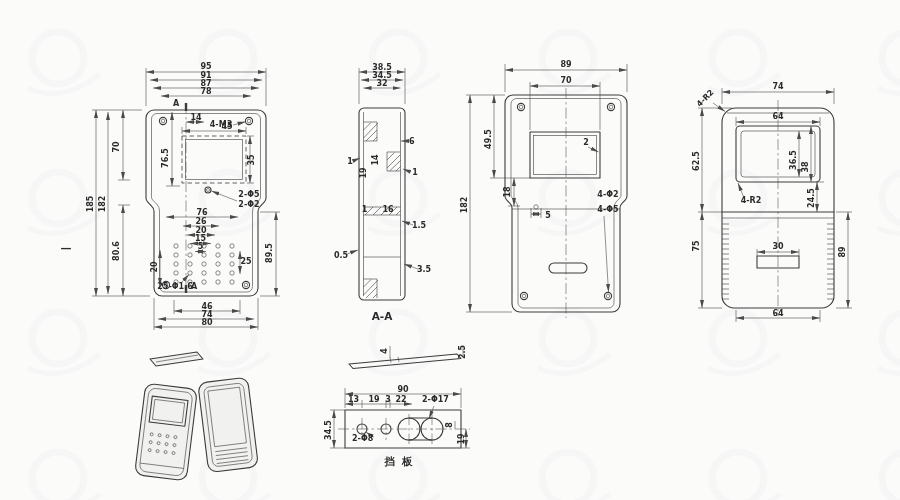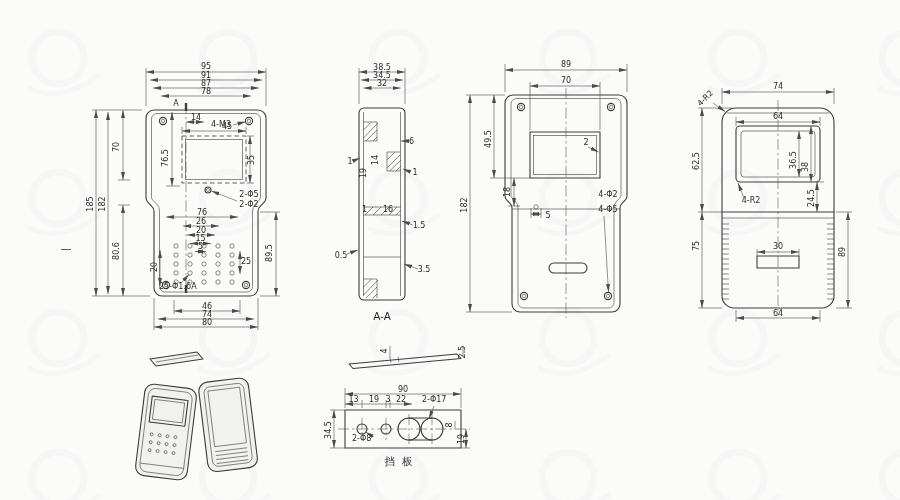--- a/index.html
+++ b/index.html
@@ -1,17 +1,17 @@
 <!DOCTYPE html>
 <html style="--bg: #fbfbfa; --line: #3c3c3c; --dim: #4a4a4a; --text: #2b2b2b; --fill: #f1f1ef; --watermark: #d9dde2;"><head>
 <meta charset="utf-8">
 <style>
   :root{--bg:#fbfbfa;--line:#3c3c3c;--dim:#4a4a4a;--text:#2b2b2b;--fill:#f1f1ef;--watermark:#d9dde2;}
   html,body{margin:0;padding:0;background:#fff;}
-  .sheet{width:900px;height:500px;background:var(--bg);overflow:hidden;}
+  .sheet{width:900px;height:500px;background:var(--bg);overflow:hidden;font-weight:bold;}
   svg{display:block;font-family:"DejaVu Sans","Liberation Sans",sans-serif;}
   .ln{stroke:var(--line);stroke-width:1.1;fill:none;stroke-linejoin:round;stroke-linecap:round;}
   .lnf{stroke:var(--line);stroke-width:1.1;fill:var(--fill);stroke-linejoin:round;}
   .thin{stroke:var(--line);stroke-width:0.6;fill:none;}
   .dim{stroke:var(--dim);stroke-width:0.6;fill:none;}
   .cl{stroke:var(--dim);stroke-width:0.55;stroke-dasharray:11 3 2.5 3;fill:none;}
   .hid{stroke:var(--line);stroke-width:0.8;stroke-dasharray:4.5 3;fill:none;}
   .thk{stroke:var(--line);stroke-width:2.4;fill:none;}
   text{fill:var(--text);}
   .t{font-size:8px;}

